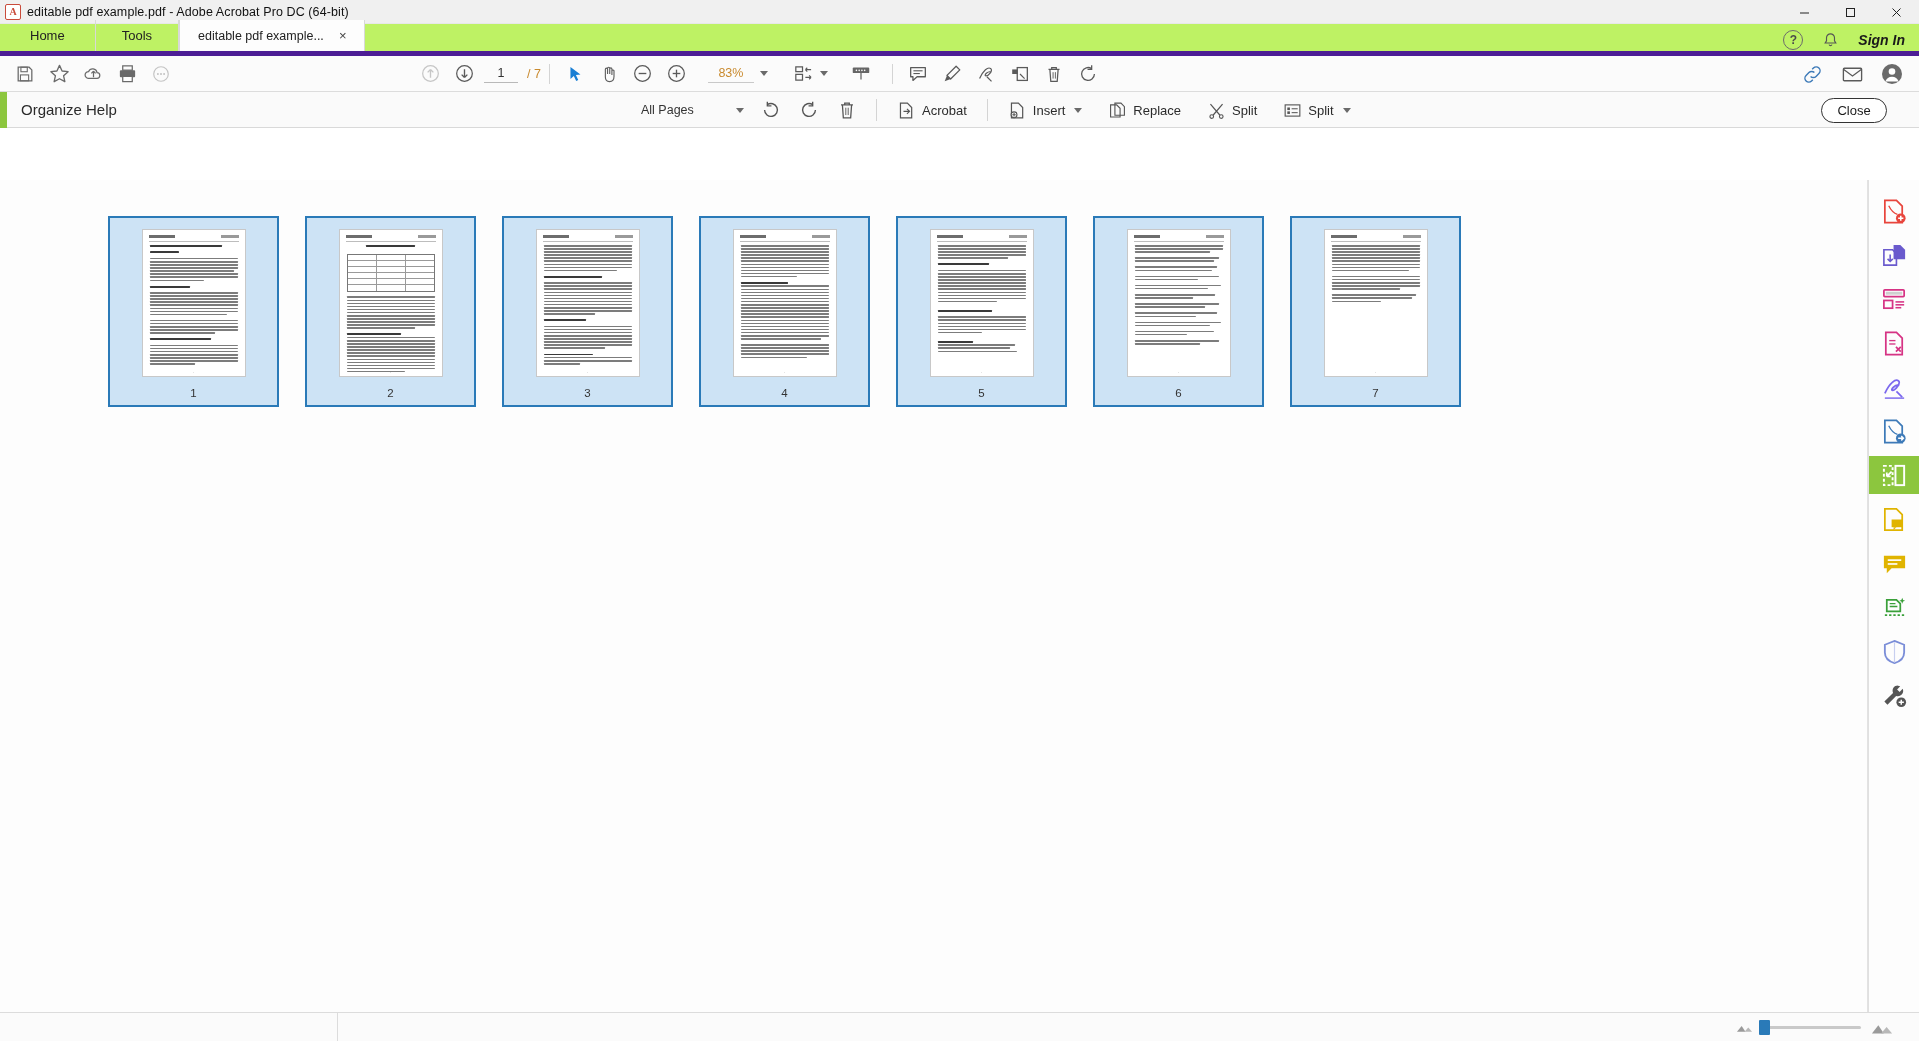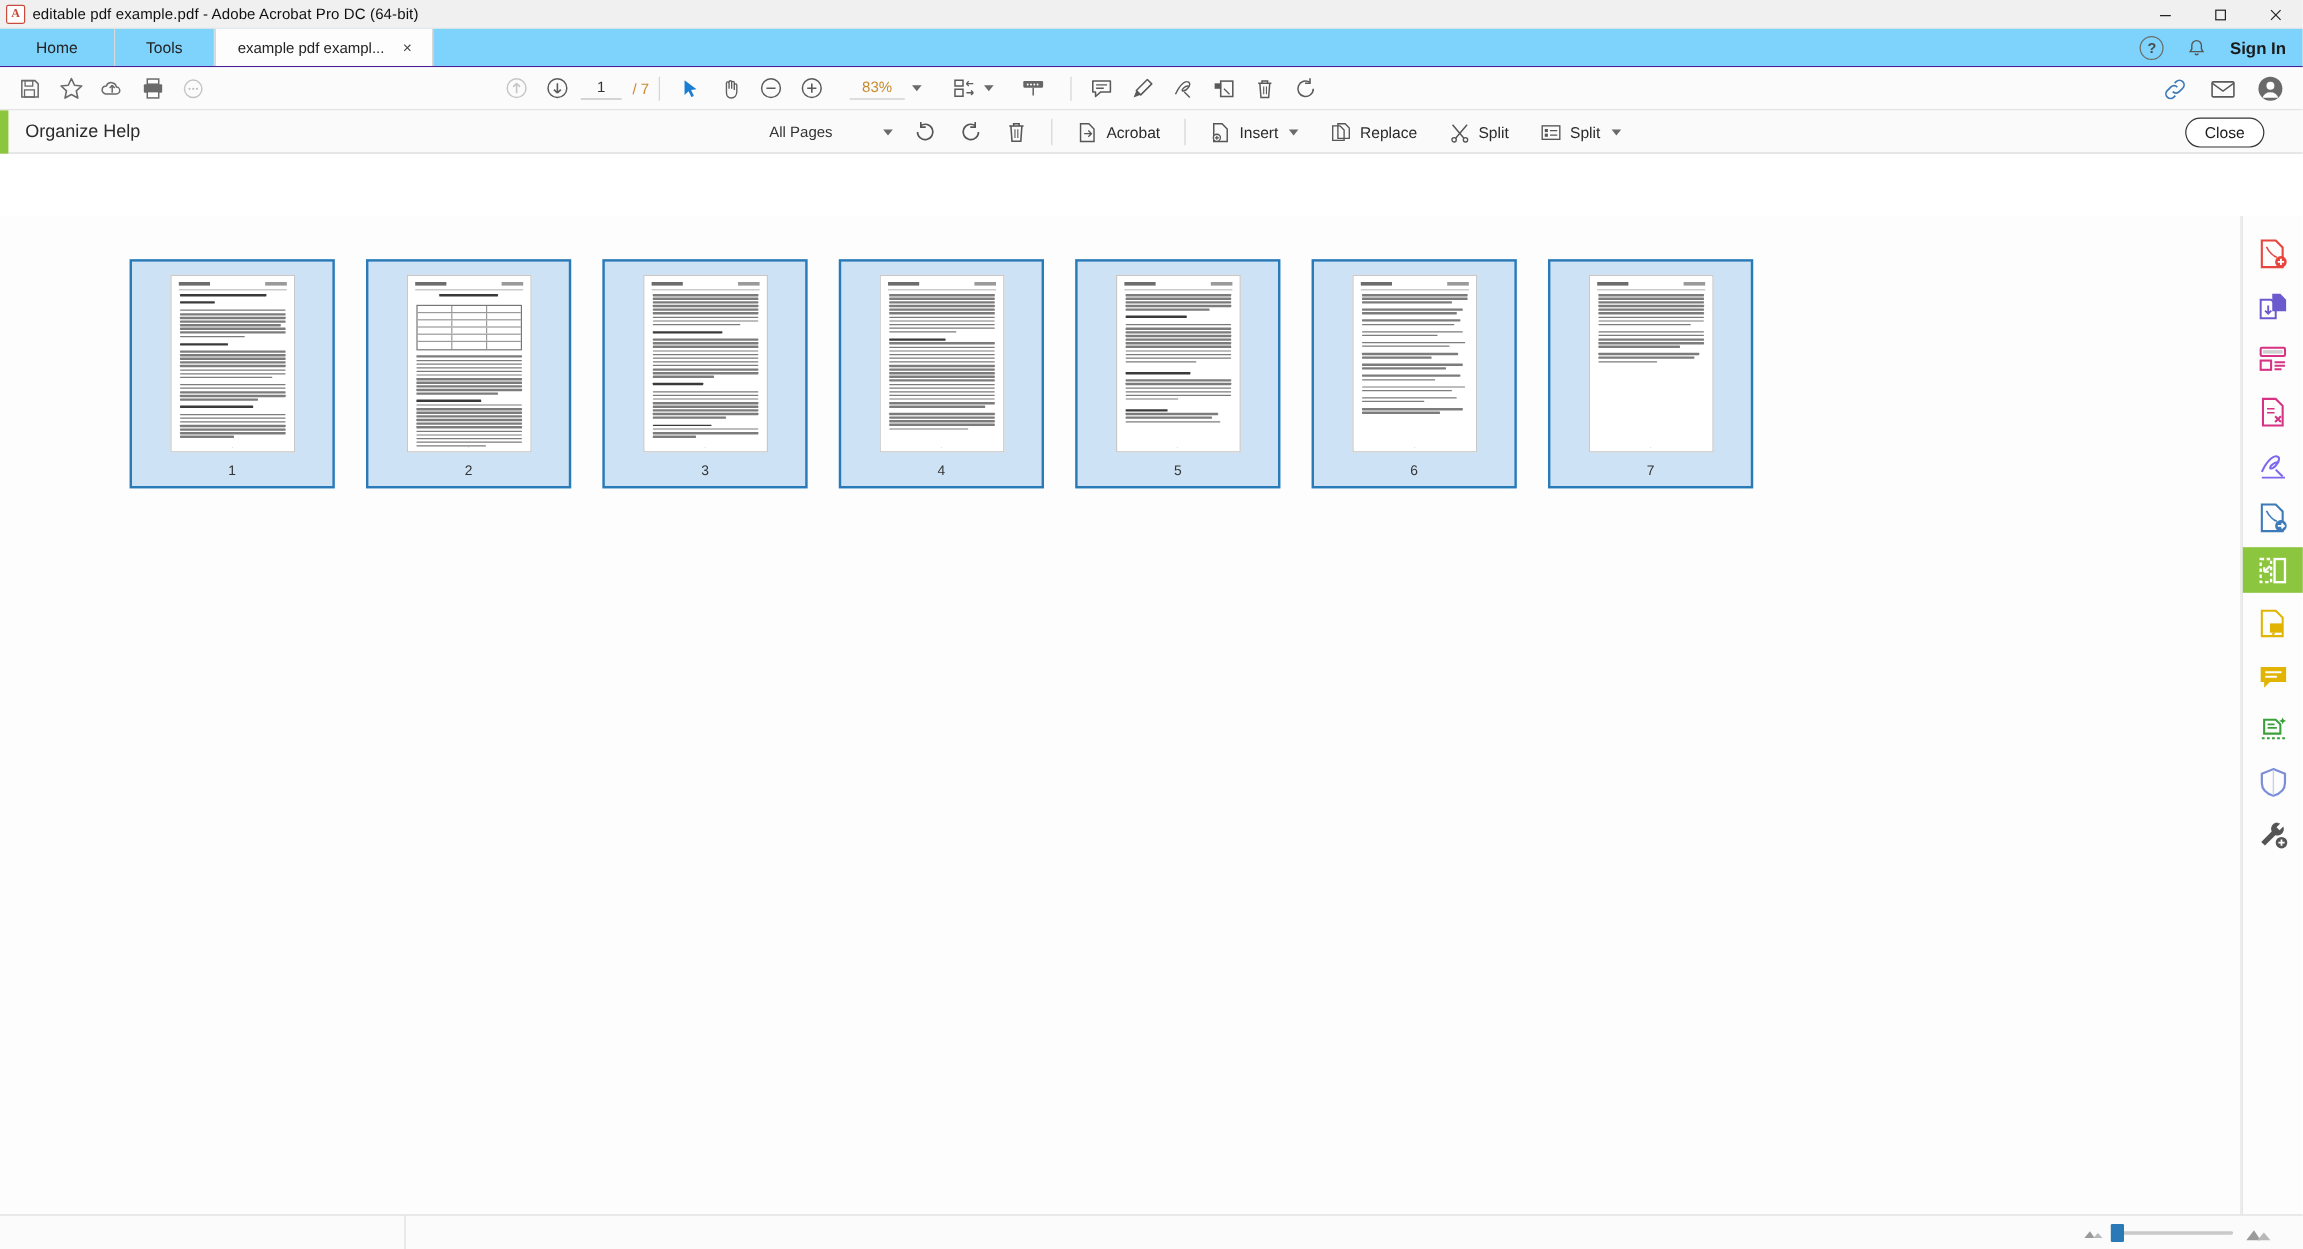--- a/index.html
+++ b/index.html
@@ -34,43 +34,43 @@
 
   
   .menubar {
     height:21px; background:#f0f0f0; display:flex; align-items:center;
     padding-left:6px; border-bottom:1px solid #e0e0e0;
   }
   .menu-item { font-size:12px; color:#1a1a1a; padding:2px 9px; }
 
   
   .tabbar {
-    height:32px; background:#7dd3fc; display:flex; align-items:flex-end;
-    position:relative; border-bottom:1px solid #4c1d95;
+    height:32px; background:#bef264; display:flex; align-items:flex-end;
+    position:relative; border-bottom:5px solid #4c1d95;
   }
   .tab {
     height:31px; display:flex; align-items:center; justify-content:center;
     font-size:13px; color:#222; padding:0 22px; position:relative;
     border-right:1px solid #d8d8d8;
   }
   .tab.home { padding:0 30px; }
   .tab.tools { padding:0 26px; }
   .tab.doc {
     background:#fdfdfd; padding:0 14px 0 18px; min-width:160px;
     border-left:1px solid #d8d8d8; border-right:1px solid #d8d8d8;
     justify-content:space-between;
   }
   .tab.doc .lbl { font-size:12.5px; color:#222; white-space:nowrap; }
   .tab-close {
     margin-left:12px; font-size:13px; color:#444; width:14px; text-align:center;
   }
   .tabbar-right { position:absolute; right:0; top:0; height:32px; display:flex; align-items:center; padding-right:14px; gap:18px; }
   .circ-icon { width:20px; height:20px; border:1.4px solid #6b6b6b; border-radius:50%;
     display:flex; align-items:center; justify-content:center; font-size:12px; color:#4a4a4a; font-weight:bold;}
-  .signin { font-size:14px; color:#1a1a1a; font-weight:bold; }
+  .signin { font-size:14px; color:#1a1a1a; font-weight:bold;font-style:italic; }
 
   
   .maintoolbar {
     height:36px; background:#fbfbfb; display:flex; align-items:center;
     border-bottom:1px solid #dcdcdc; position:relative; padding-left:8px;
   }
   .tbbtn { width:34px; height:30px; display:flex; align-items:center; justify-content:center; }
   .tbsep { width:1px; height:20px; background:#d4d4d4; margin:0 8px; }
   .pagebox {
     width:34px; height:19px; border-bottom:1px solid #b9b9b9; text-align:center;
@@ -190,21 +190,21 @@
           </svg>
       </div>
     </div>
   </div>
 
 
   <div class="tabbar">
     <div class="tab home">Home</div>
     <div class="tab tools">Tools</div>
     <div class="tab doc">
-      <span class="lbl">example pdf exampl...</span>
+      <span class="lbl">editable pdf example...</span>
       <span class="tab-close">×</span>
     </div>
     <div class="tabbar-right">
       <div class="circ-icon">?</div>
       <div>
         <svg width="19" height="19" viewBox="0 0 20 20">
           <path d="M10 3a4.2 4.2 0 0 0-4.2 4.2v3.1L4.4 12.6h11.2l-1.4-2.3V7.2A4.2 4.2 0 0 0 10 3z" fill="none" stroke="#555" stroke-width="1.2"></path>
           <path d="M8.5 14.3a1.6 1.6 0 0 0 3 0" fill="none" stroke="#555" stroke-width="1.2"></path>
         </svg>
       </div>

